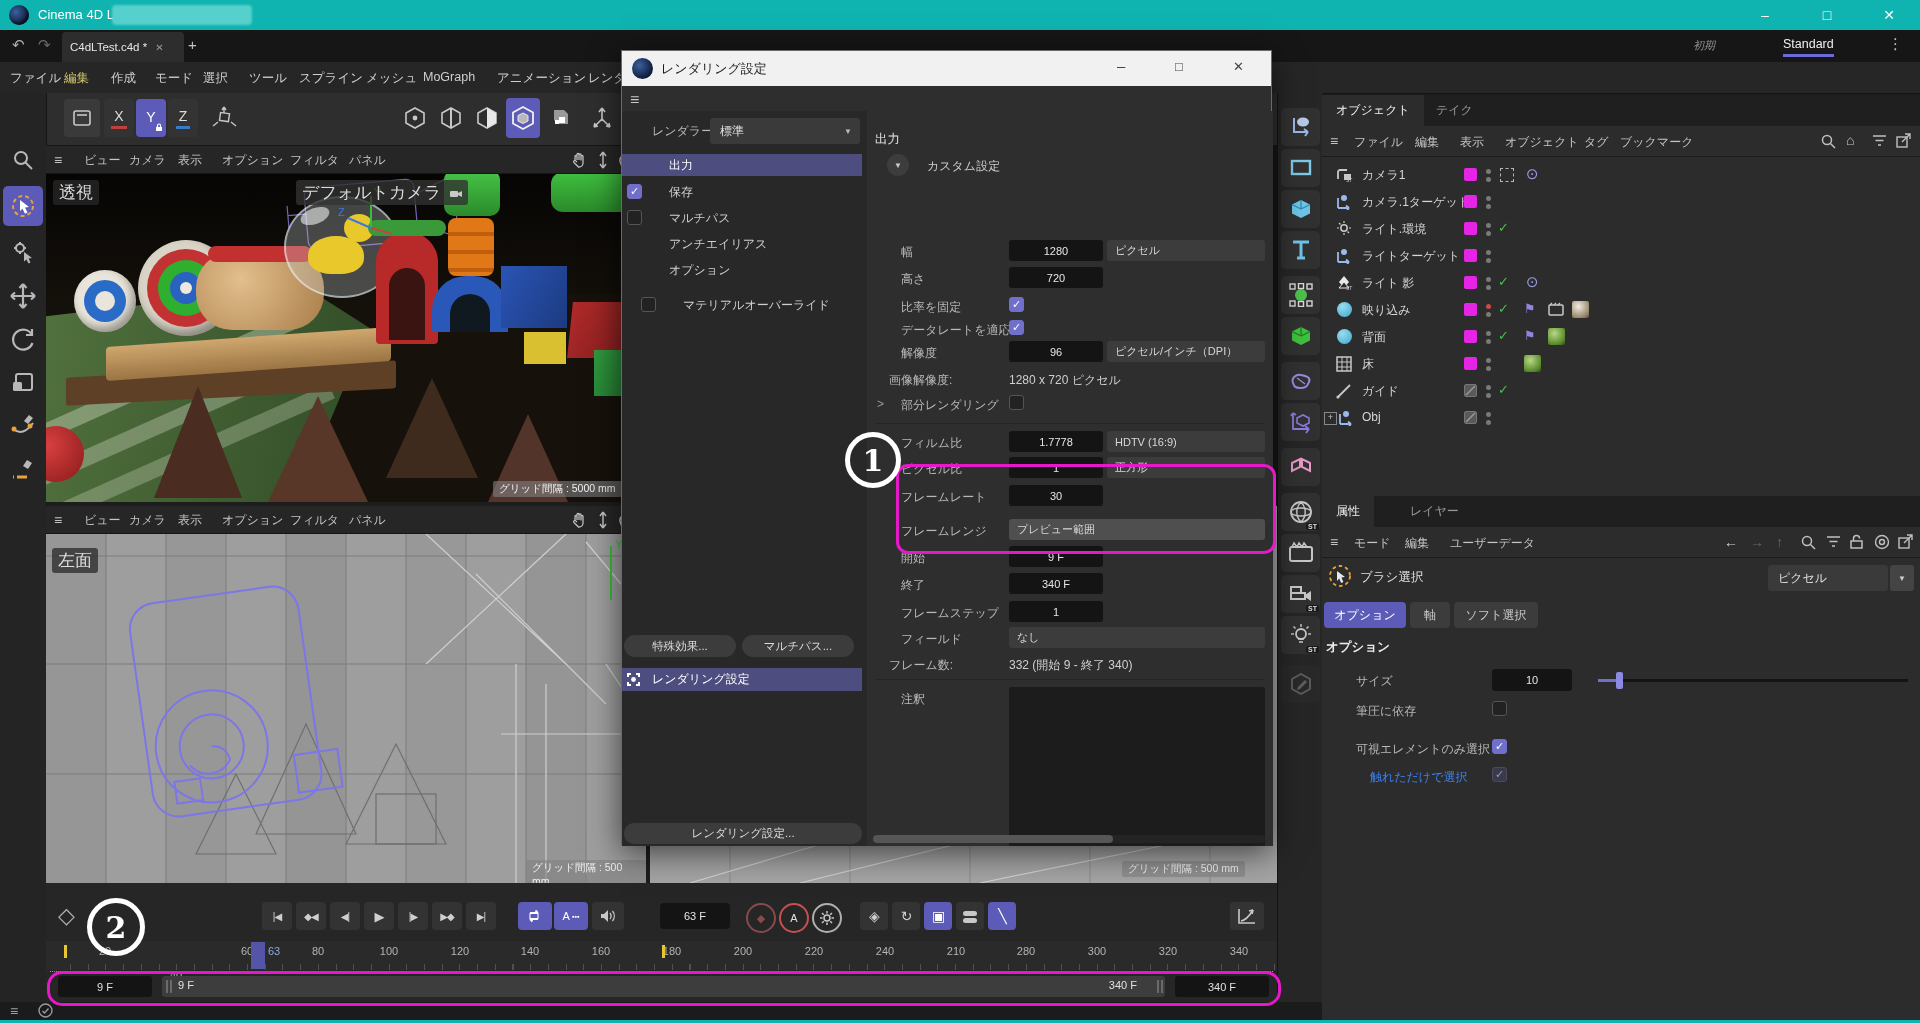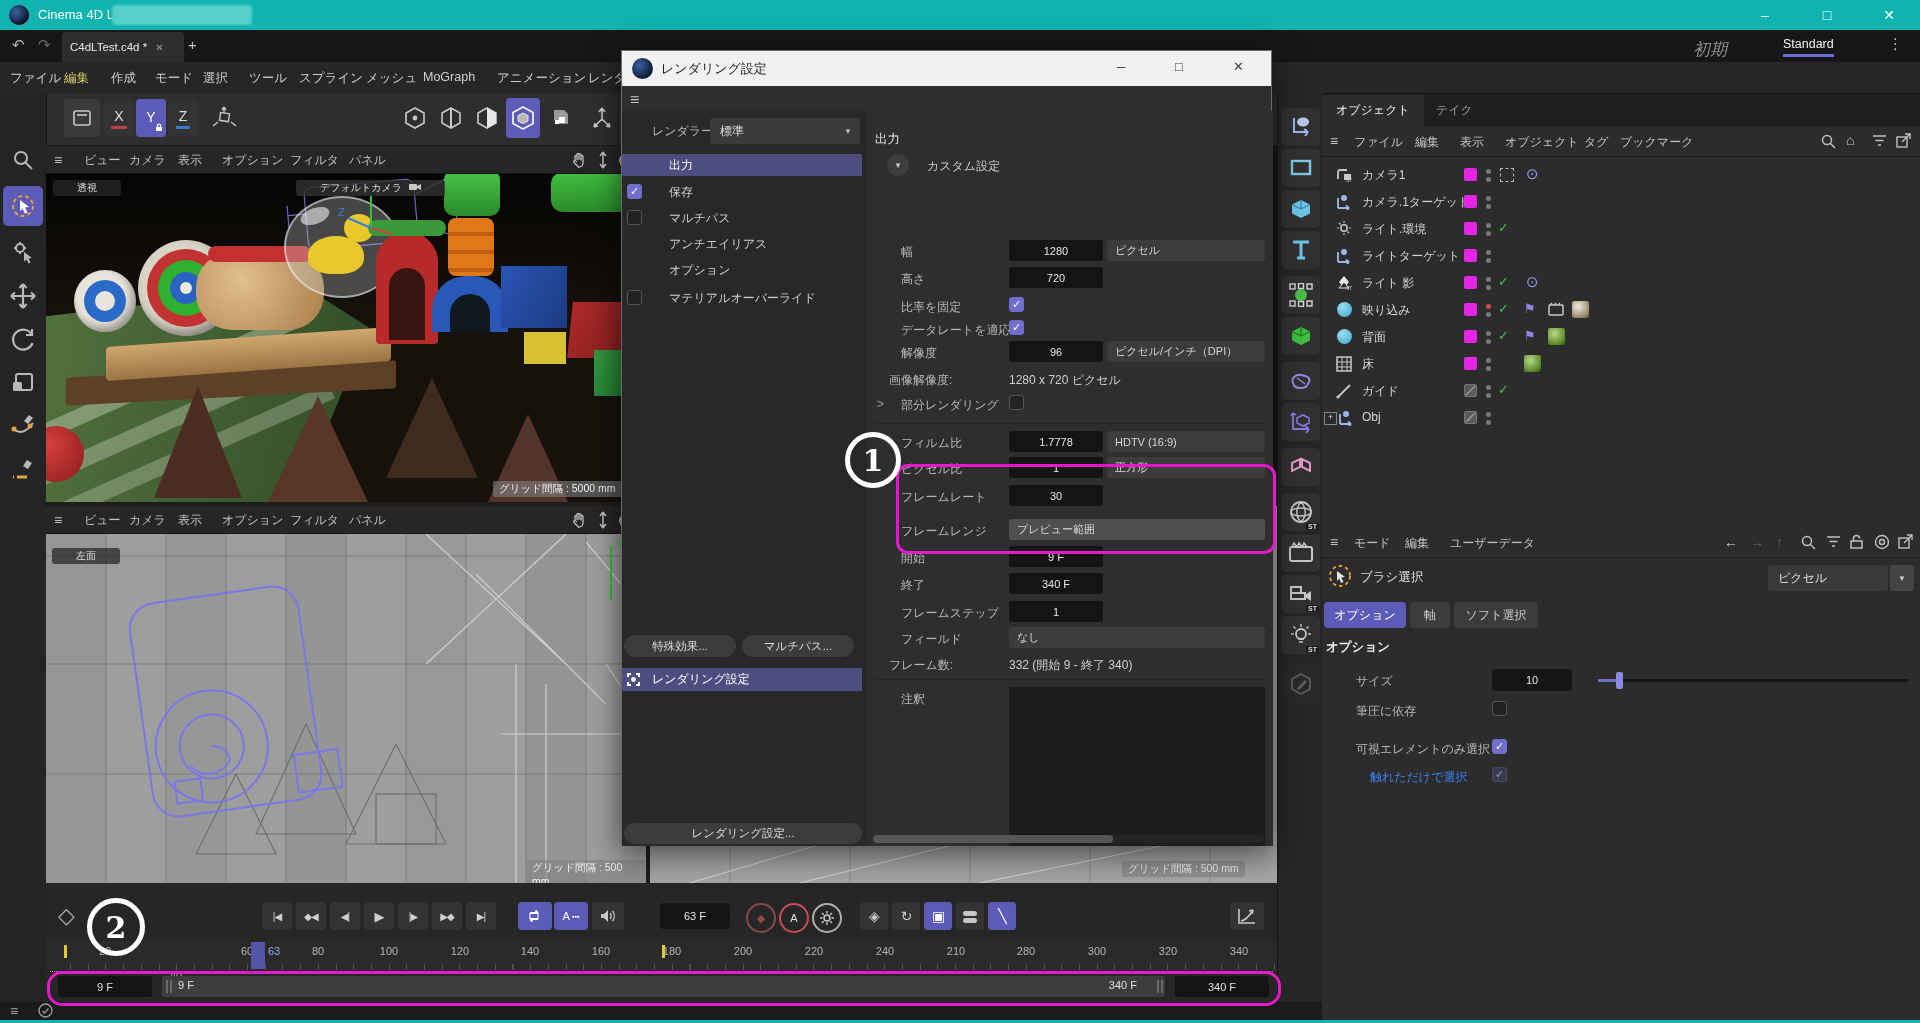--- a/index.html
+++ b/index.html
@@ -21,21 +21,21 @@
   .menubar .mi{position:absolute;top:8px;color:#cfcfcf;font-size:12.5px;}
   
   .toolbar2{position:absolute;left:46px;top:93px;width:1231px;height:52px;background:#2e2e2e;border-bottom:1px solid #161616;}
   .tbox{position:absolute;background:#3a3a3a;border-radius:4px;display:flex;align-items:center;justify-content:center;}
   
   .sidebar{position:absolute;left:0;top:93px;width:46px;height:909px;background:#242424;border-right:1px solid #161616;}
   .sbtn{position:absolute;left:3px;width:40px;height:40px;border-radius:5px;display:flex;align-items:center;justify-content:center;}
   
   .vpmenu{position:absolute;height:27px;background:#262626;border-bottom:1px solid #151515;}
   .vpmenu .mi{position:absolute;top:6px;color:#c4c4c4;font-size:12px;}
-  .vplabel{position:absolute;background:rgba(40,40,40,.75);color:#ddd;font-size:10px;padding:1px 24px;border-radius:3px;}
+  .vplabel{position:absolute;background:rgba(40,40,40,.75);color:#ddd;font-size:17px;padding:1px 6px;border-radius:3px;}
   .gridlabel{position:absolute;background:rgba(130,130,130,.6);color:#f0f0f0;font-size:10.5px;padding:1px 6px;border-radius:2px;}
   
   .timeline{position:absolute;left:46px;top:883px;width:1231px;height:119px;background:#262626;}
   .tbtn{position:absolute;top:19px;width:30px;height:28px;background:#333;border-radius:4px;color:#cfcfcf;
         display:flex;align-items:center;justify-content:center;font-size:10px;letter-spacing:-1px;}
   .tbtn.on{background:#5c5cb8;color:#fff;}
   .circbtn{position:absolute;top:20px;width:26px;height:26px;border-radius:50%;display:flex;align-items:center;justify-content:center;font-size:11px;}
   .rlab{position:absolute;top:62px;transform:translateX(-50%);color:#b4b4b4;font-size:11px;}
   .ymark{position:absolute;top:62px;width:3px;height:13px;background:#e8c534;}
   .rangefield{position:absolute;top:93px;height:21px;background:#141414;border-radius:3px;color:#e0e0e0;
@@ -91,21 +91,21 @@
   </div>
 
   <div class="tabbar">
     <div class="txt" style="left:12px;top:6px;font-size:15px;color:#b0b0b0;">↶</div>
     <div class="txt" style="left:38px;top:6px;font-size:15px;color:#6a6a6a;">↷</div>
     <div class="doctab">
       <span>C4dLTest.c4d *</span>
       <span style="margin-left:8px;color:#9a9a9a;font-size:10px;">✕</span>
     </div>
     <div class="txt" style="left:188px;top:6px;font-size:15px;color:#c8c8c8;">+</div>
-    <div class="txt" style="left:1693px;top:8px;font-style:italic;color:#8f8f8f;font-size:17px;">初期</div>
+    <div class="txt" style="left:1693px;top:8px;font-style:italic;color:#8f8f8f;font-size:11px;">初期</div>
     <div class="txt" style="left:1783px;top:7px;color:#f0f0f0;font-size:12.5px;border-bottom:3px solid #6a6ad8;padding-bottom:3px;">Standard</div>
     <div class="txt" style="left:1888px;top:5px;color:#c0c0c0;font-size:15px;">⋮</div>
   </div>
 
   <div class="menubar">
     <span class="mi" style="left:10px;">ファイル</span>
     <span class="mi" style="left:64px;color:#d4c96a;">編集</span>
     <span class="mi" style="left:111px;">作成</span>
     <span class="mi" style="left:155px;">モード</span>
     <span class="mi" style="left:203px;">選択</span>
@@ -803,20 +803,24 @@
           </svg>
         </span>
       <span class="dots">
           <i></i>
           <i></i>
         </span>
     </div>
   </div>
 
   <div class="panel" style="top:496px;height:524px;">
+    <div class="abs" style="left:0;top:0;width:598px;height:31px;background:#1f1f1f;">
+      <div class="ptab on" style="left:0;">属性</div>
+      <div class="ptab" style="left:74px;">レイヤー</div>
+    </div>
     <div class="abs" style="left:0;top:31px;width:598px;height:30px;background:#2c2c2c;border-bottom:1px solid #1c1c1c;">
       <span class="pmenu" style="position:absolute;left:8px;top:7px;font-size:14px;">≡</span>
       <span class="pmenu" style="position:absolute;left:32px;top:8px;">モード</span>
       <span class="pmenu" style="position:absolute;left:83px;top:8px;">編集</span>
       <span class="pmenu" style="position:absolute;left:128px;top:8px;">ユーザーデータ</span>
       <span class="pmenu" style="position:absolute;left:402px;top:7px;font-size:14px;color:#d8d8d8;">←</span>
       <span class="pmenu" style="position:absolute;left:428px;top:7px;font-size:14px;color:#666;">→</span>
       <span class="pmenu" style="position:absolute;left:454px;top:7px;font-size:14px;color:#666;">↑</span>
       <svg class="abs" style="left:478px;top:7px;" width="16" height="16" viewBox="0 0 16 16">
           <circle cx="7" cy="7" r="4.5" fill="none" stroke="#c0c0c0" stroke-width="1.5"></circle>
@@ -890,21 +894,21 @@
       <div class="dnav" style="top:96px;">
         <span class="cb" style="left:5px;top:3px;"></span>
         <span style="margin-left:47px;">マルチパス</span>
       </div>
       <div class="dnav" style="top:122px;">
           <span style="margin-left:47px;">アンチエイリアス</span>
         </div>
       <div class="dnav" style="top:148px;">
           <span style="margin-left:47px;">オプション</span>
         </div>
-      <div class="dnav" style="top:176px;">
+      <div class="dnav" style="top:183px;margin-left:14px;">
         <span class="cb" style="left:5px;top:3px;"></span>
         <span style="margin-left:47px;">マテリアルオーバーライド</span>
       </div>
       <div class="dbtn" style="left:2px;top:524px;width:112px;height:22px;">特殊効果...</div>
       <div class="dbtn" style="left:120px;top:524px;width:112px;height:22px;">マルチパス...</div>
       <div class="abs" style="left:0;top:557px;width:240px;height:23px;background:#4d4d7f;display:flex;align-items:center;">
         <svg width="13" height="13" viewBox="0 0 13 13" style="margin-left:5px;">
             <g fill="#fff">
               <rect x="0" y="0" width="4" height="2"></rect>
               <rect x="0" y="0" width="2" height="4"></rect>

